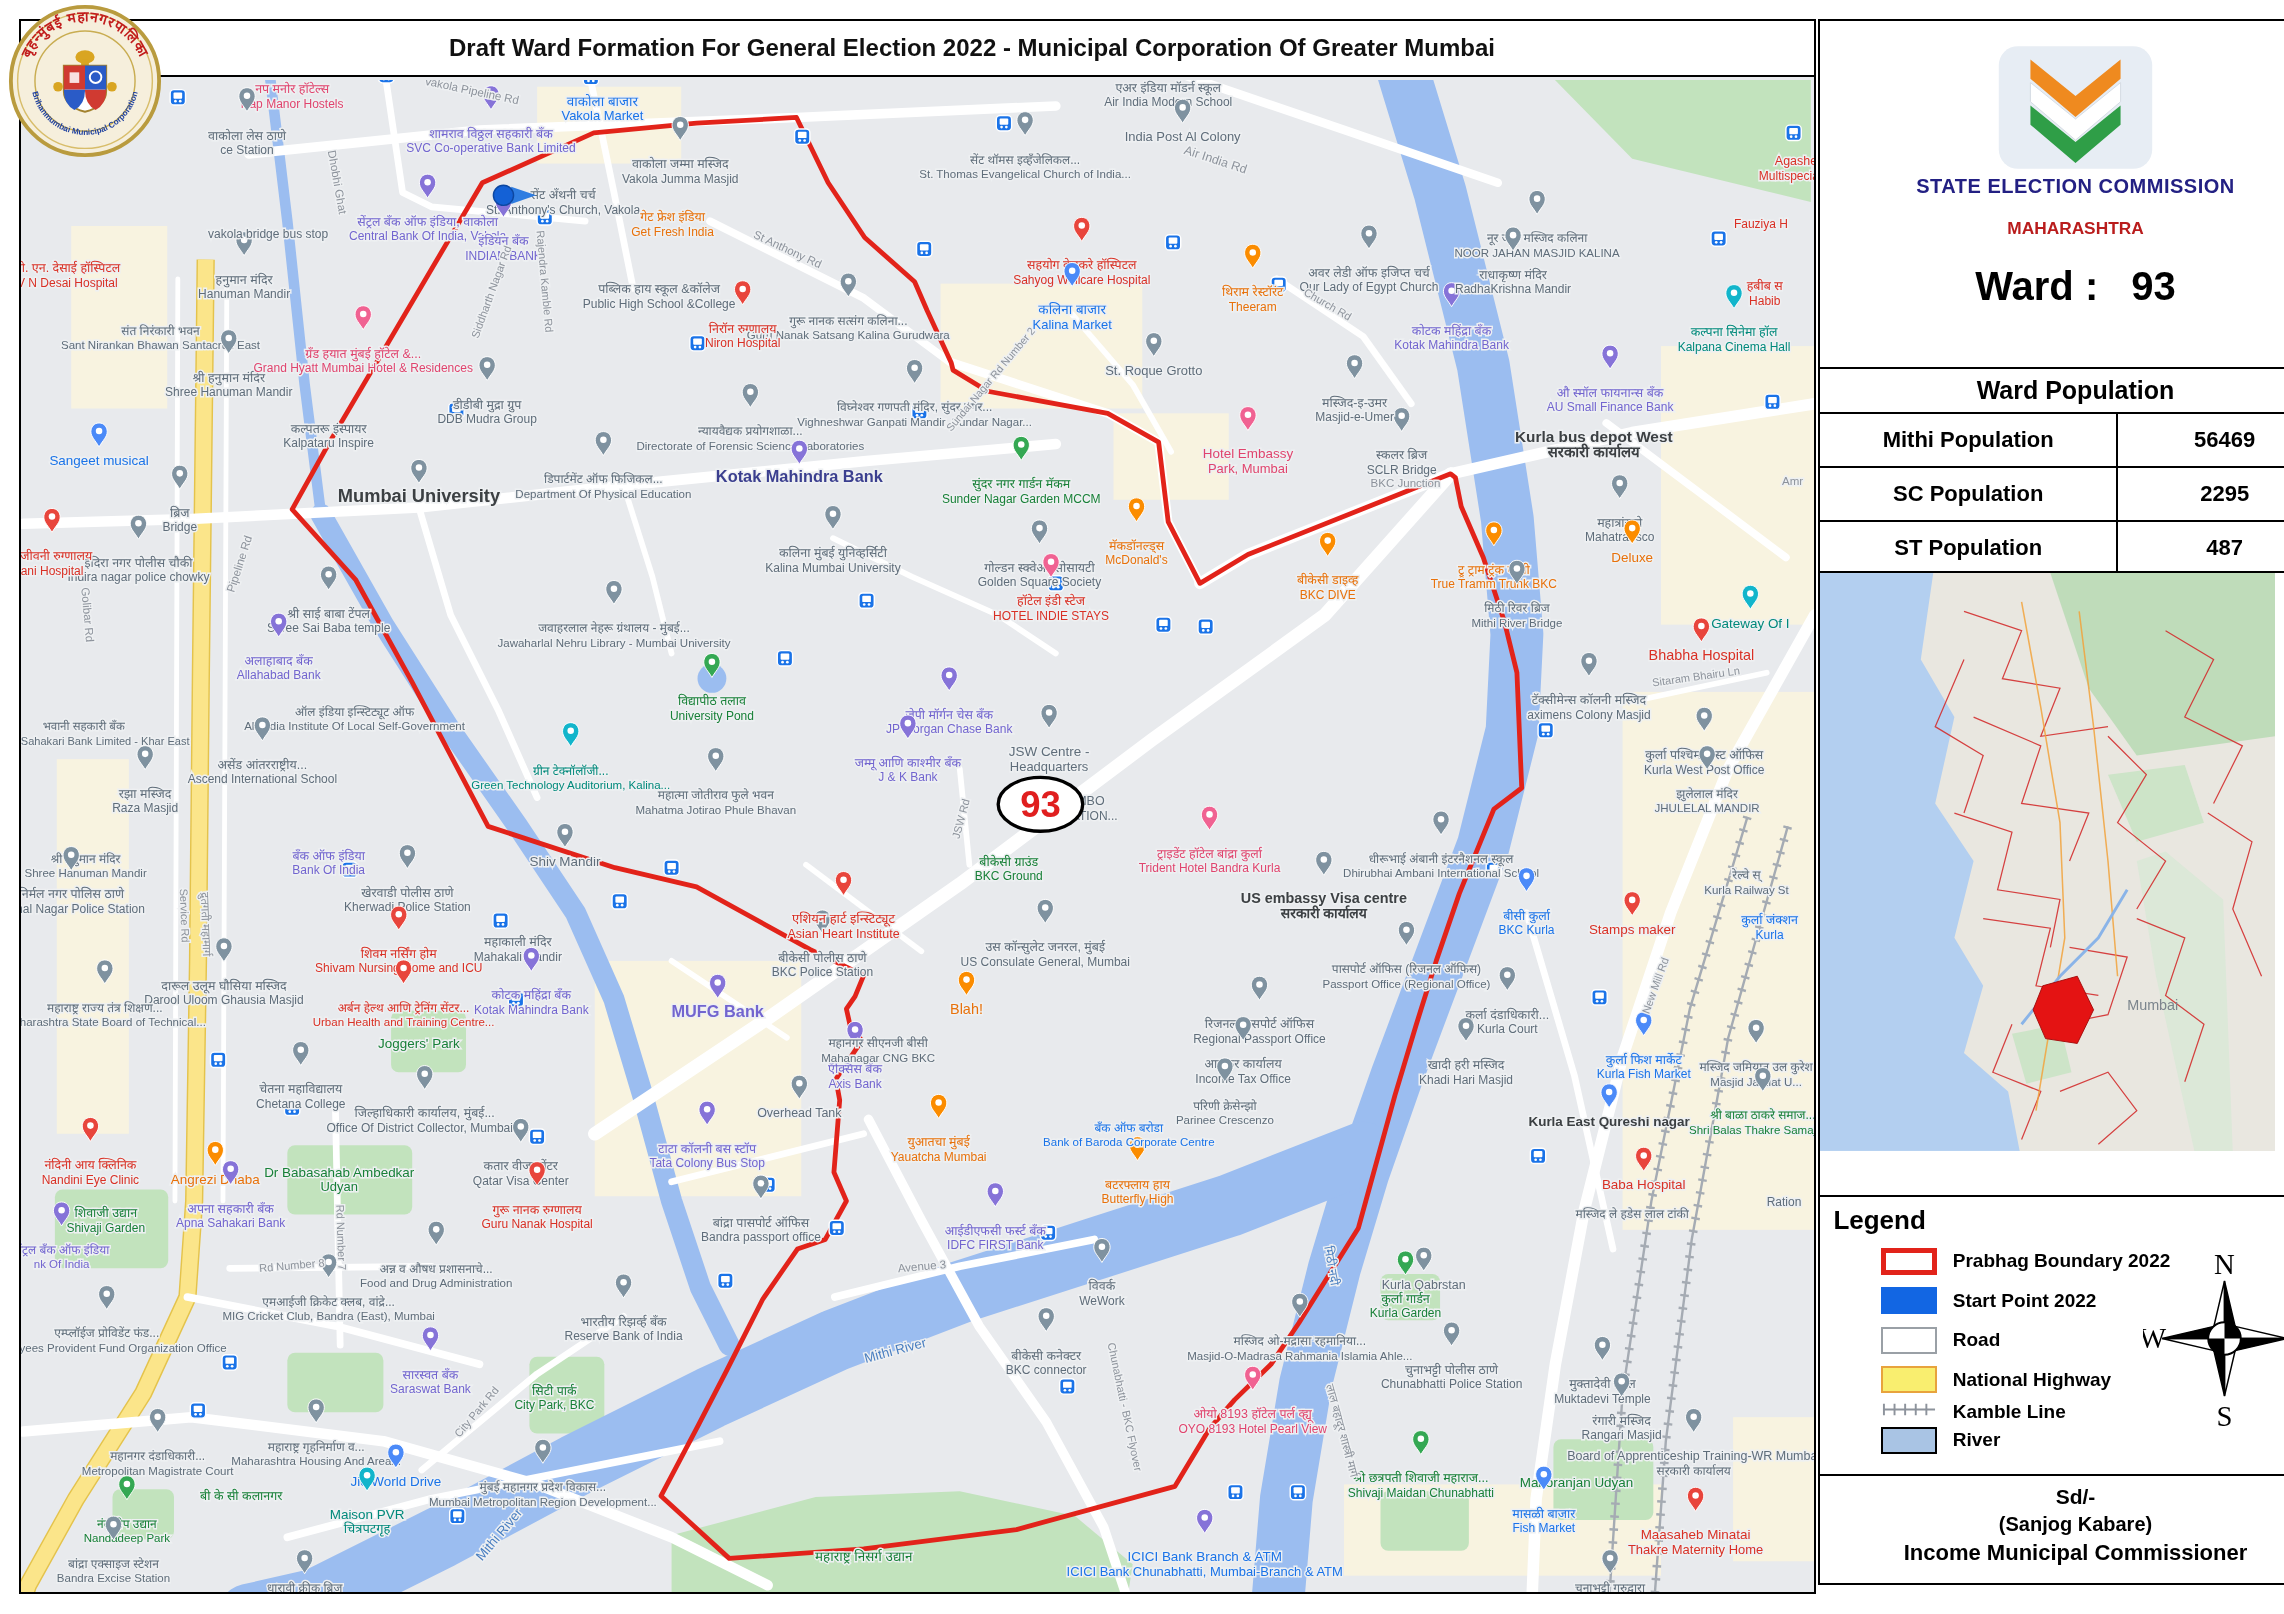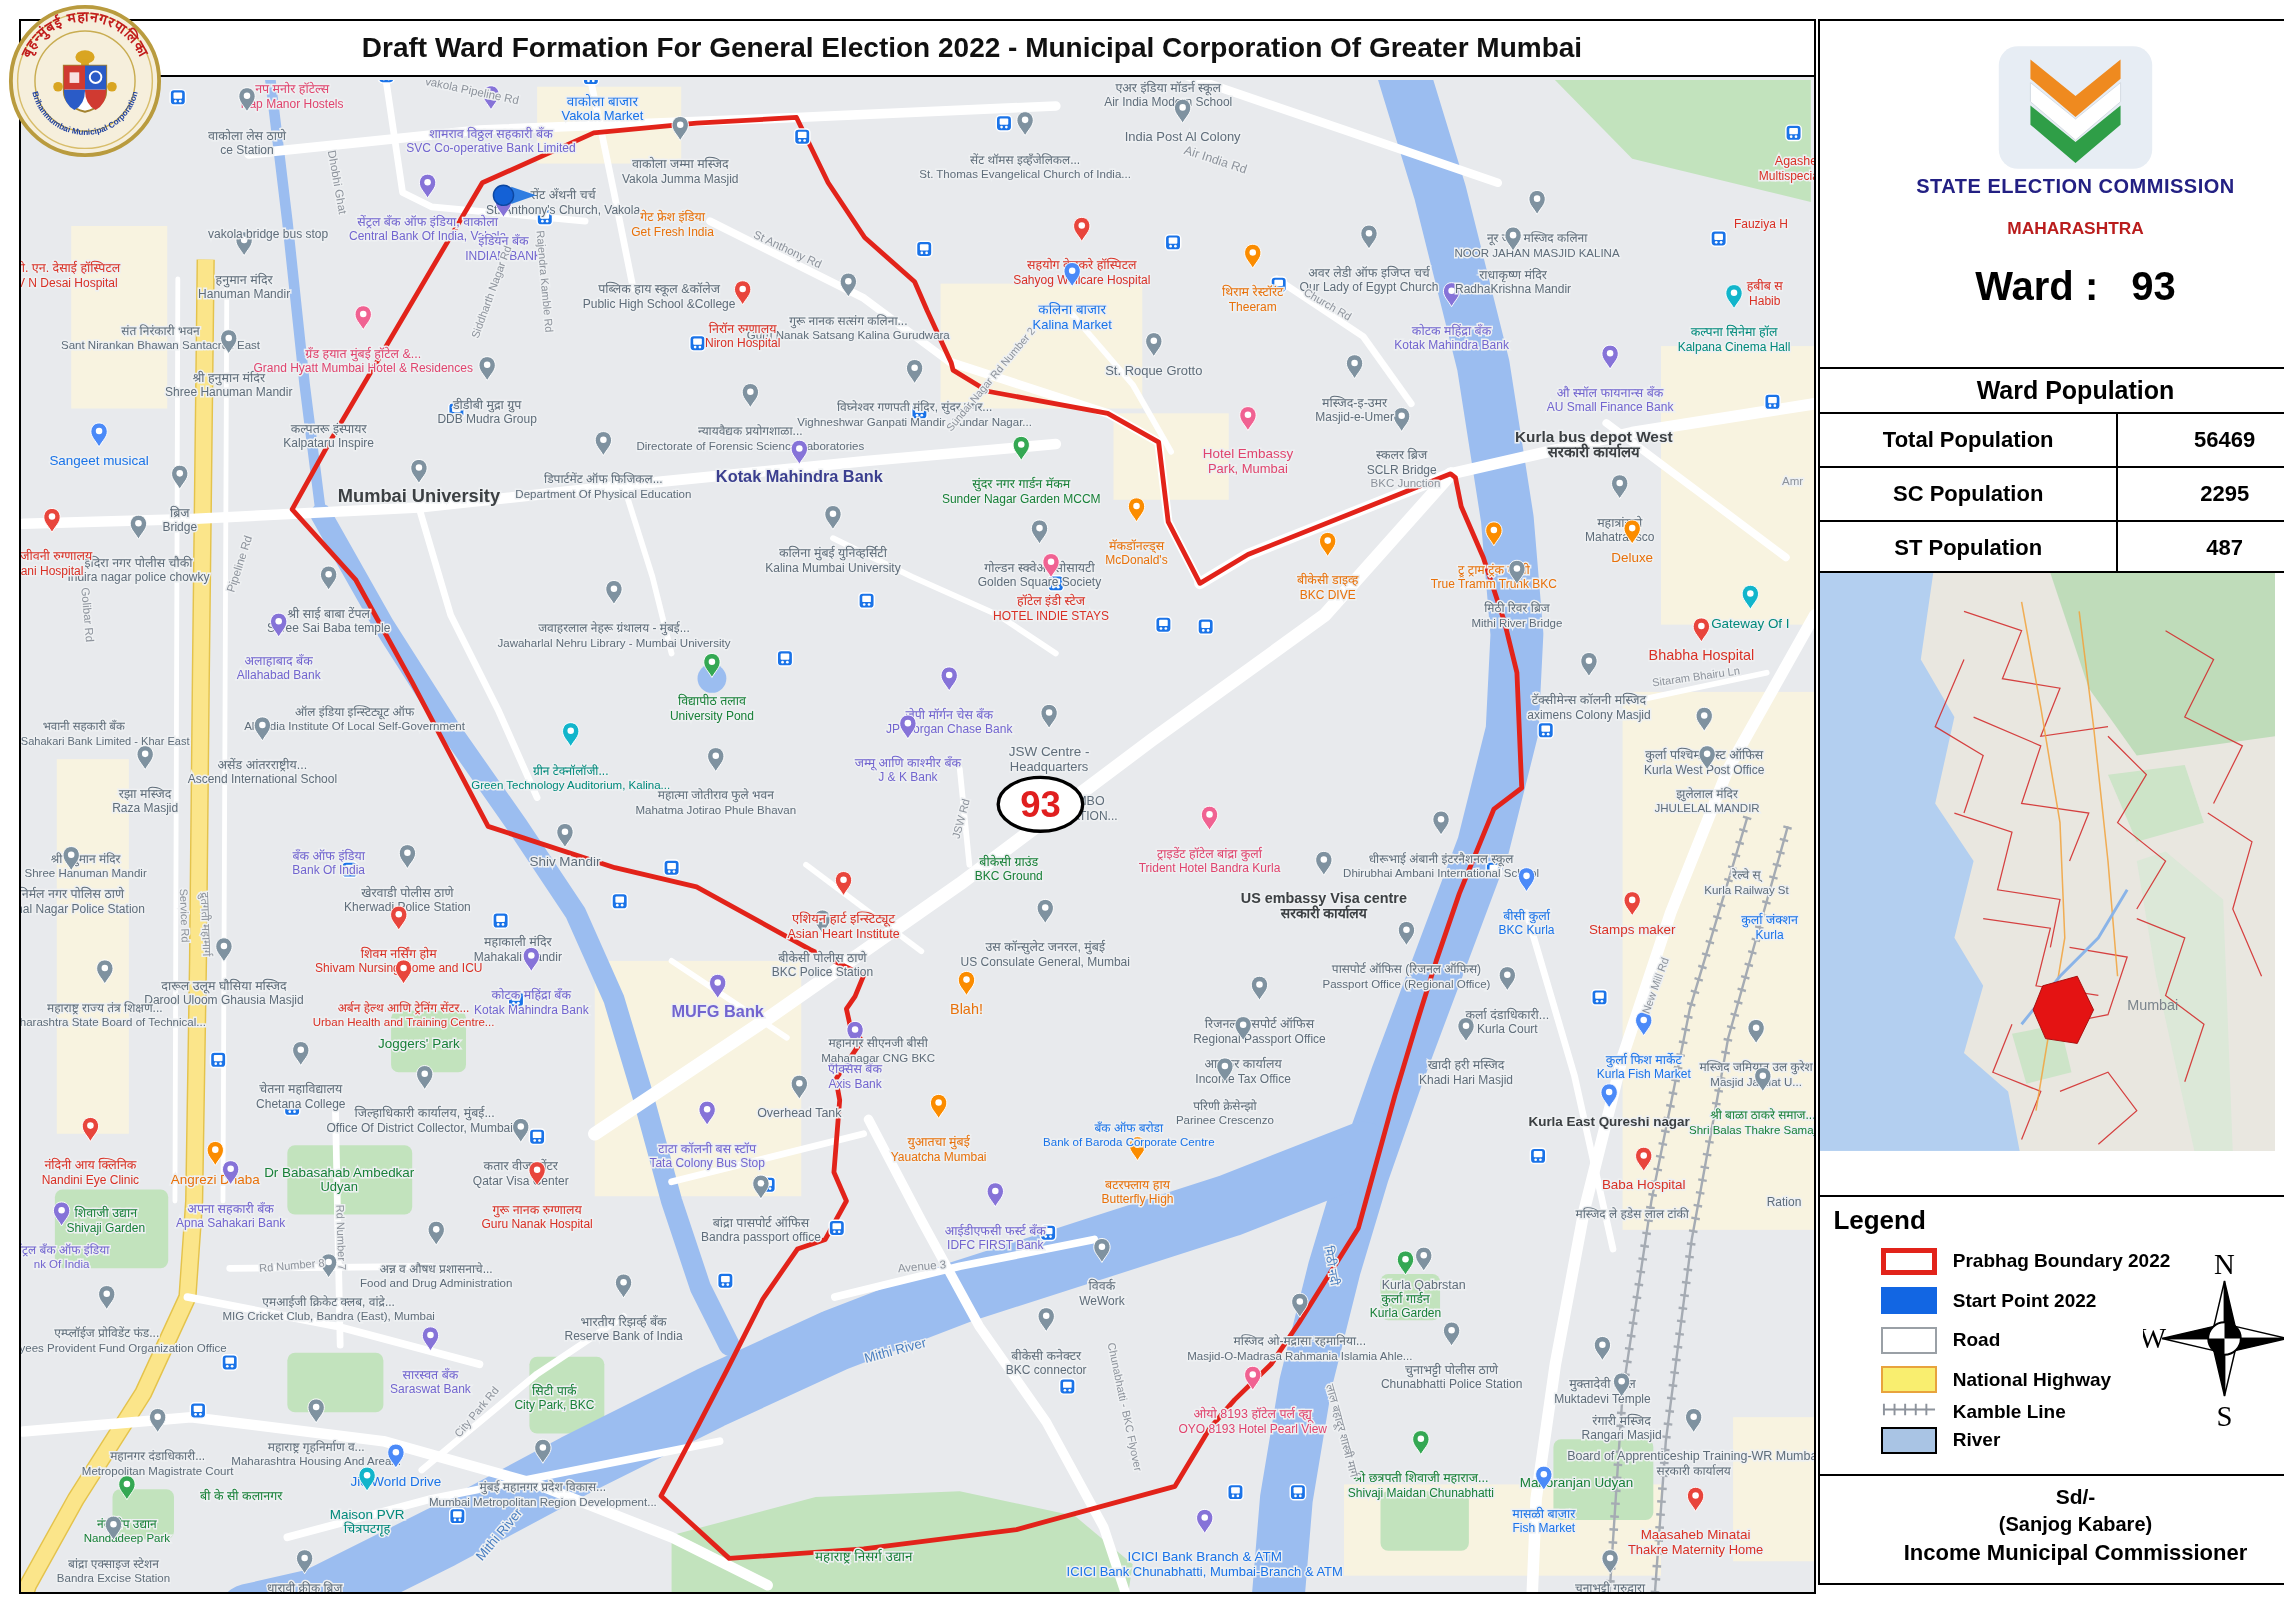--- a/index.html
+++ b/index.html
@@ -1,21 +1,21 @@
 <!DOCTYPE html>
 <html><head>
 <meta charset="utf-8">
 <style>
   html,body{margin:0;padding:0;background:#fff;font-family:"Liberation Sans",sans-serif;}
   .page{position:relative;width:2285px;height:1615px;background:#fff;overflow:hidden;}
 
   
   .map-frame{position:absolute;left:19px;top:19px;width:1793px;height:1571px;border:2.9px solid #000;background:#e8eaed;}
   .map-titlebar{position:absolute;left:0;top:0;width:100%;height:56px;background:#fff;border-bottom:2.9px solid #000;box-sizing:border-box;}
-  .map-title{display:block;text-align:center;font-size:28px;font-weight:700;color:#111;line-height:54px;padding-left:109px;white-space:nowrap;}
+  .map-title{display:block;text-align:center;font-size:24px;font-weight:700;color:#111;line-height:54px;padding-left:109px;white-space:nowrap;}
   .map-canvas{position:absolute;left:0;top:59px;width:1793px;height:1512px;}
 
   .bmc-seal{position:absolute;left:7.7px;top:3.8px;width:154px;height:154px;z-index:30;}
 
   
   .sidebar{position:absolute;left:1818px;top:19px;width:515px;}
   .sb-box{border:2.9px solid #000;background:#fff;box-sizing:border-box;margin-top:-2.9px;}
   .sb-box:first-child{margin-top:0;}
   .sec-box{height:351px;text-align:center;}
   .sec-logo{margin:25px auto 5.8px;display:block;}
@@ -1173,21 +1173,21 @@
       <div class="sec-line1">STATE ELECTION COMMISSION</div>
       <div class="sec-line2">MAHARASHTRA</div>
       <div class="ward-line">
         <span>Ward :</span><span class="num">93</span>
       </div>
     </div>
 
     <div class="sb-box pop-box">
       <div class="pop-header">Ward Population</div>
       <div class="pop-row">
-        <div class="lbl">Total Population</div>
+        <div class="lbl">Mithi Population</div>
         <div class="val">56469</div>
       </div>
       <div class="pop-row">
         <div class="lbl">SC Population</div>
         <div class="val">2295</div>
       </div>
       <div class="pop-row">
         <div class="lbl">ST Population</div>
         <div class="val">487</div>
       </div>

